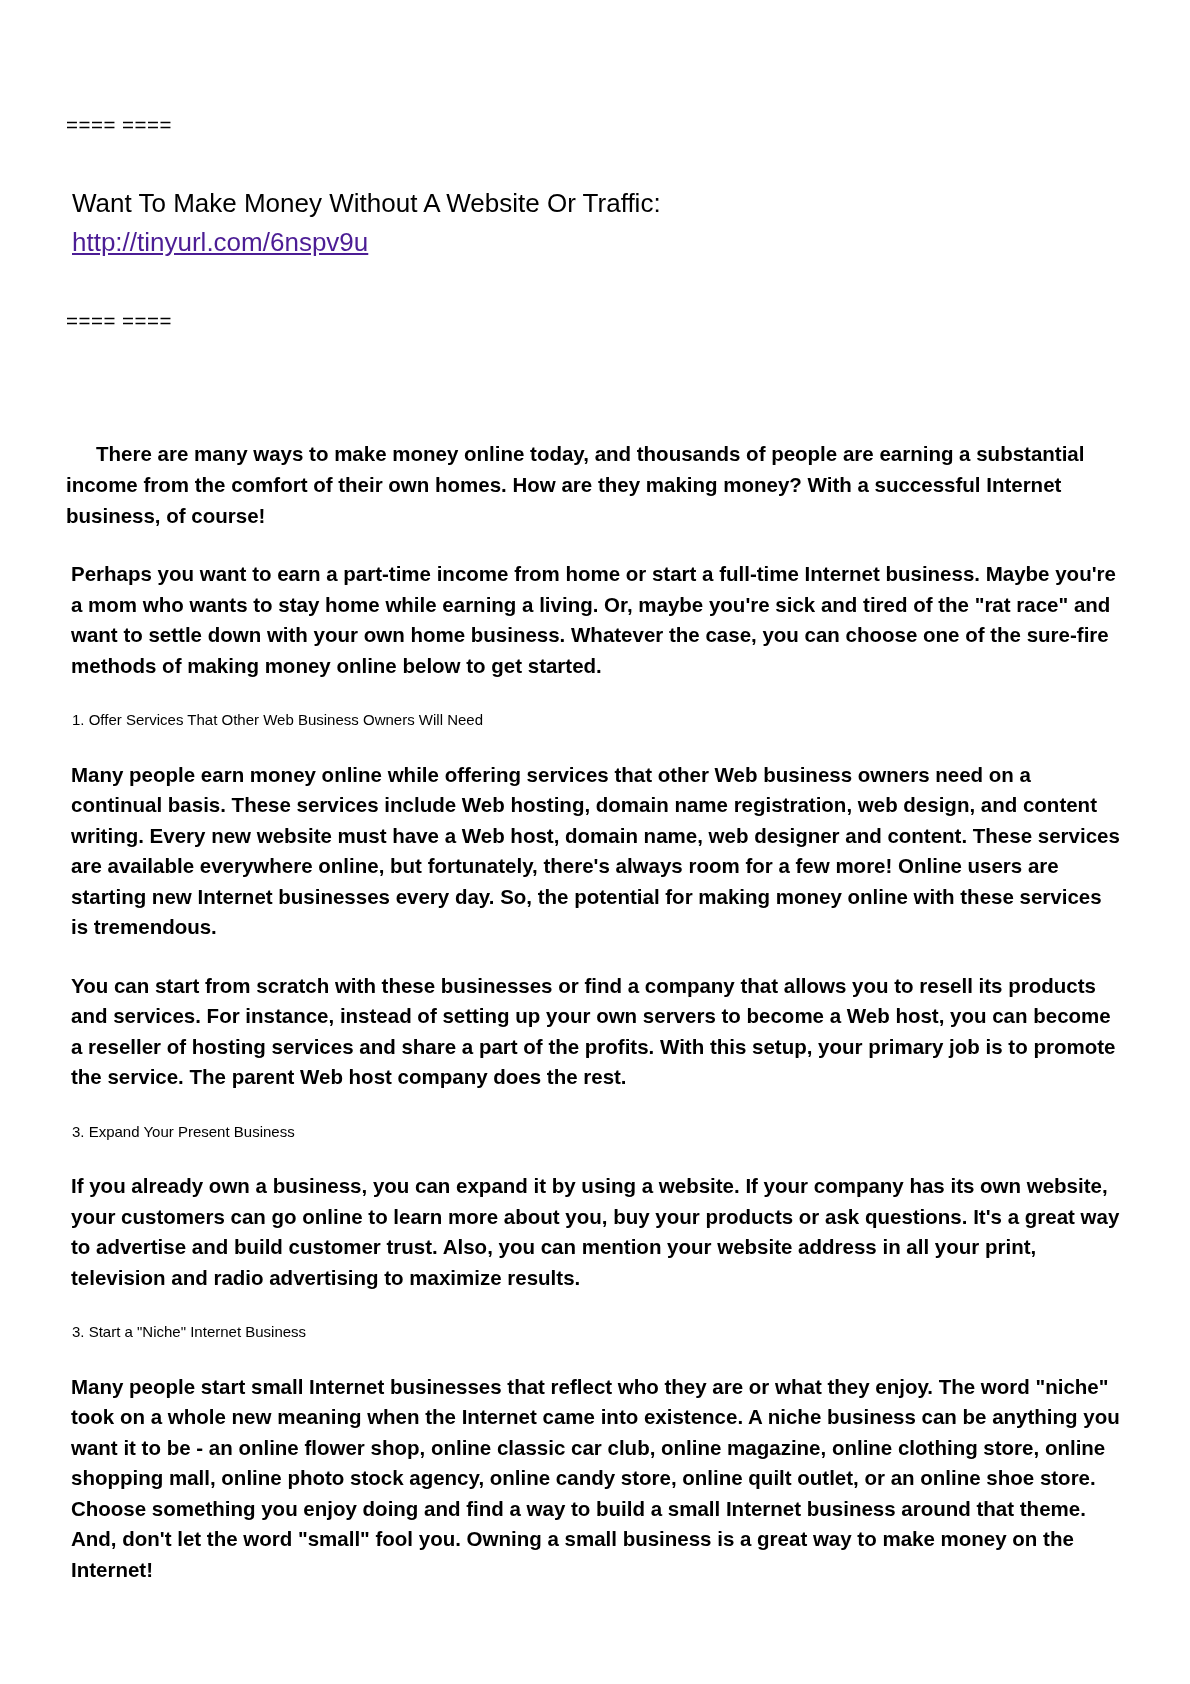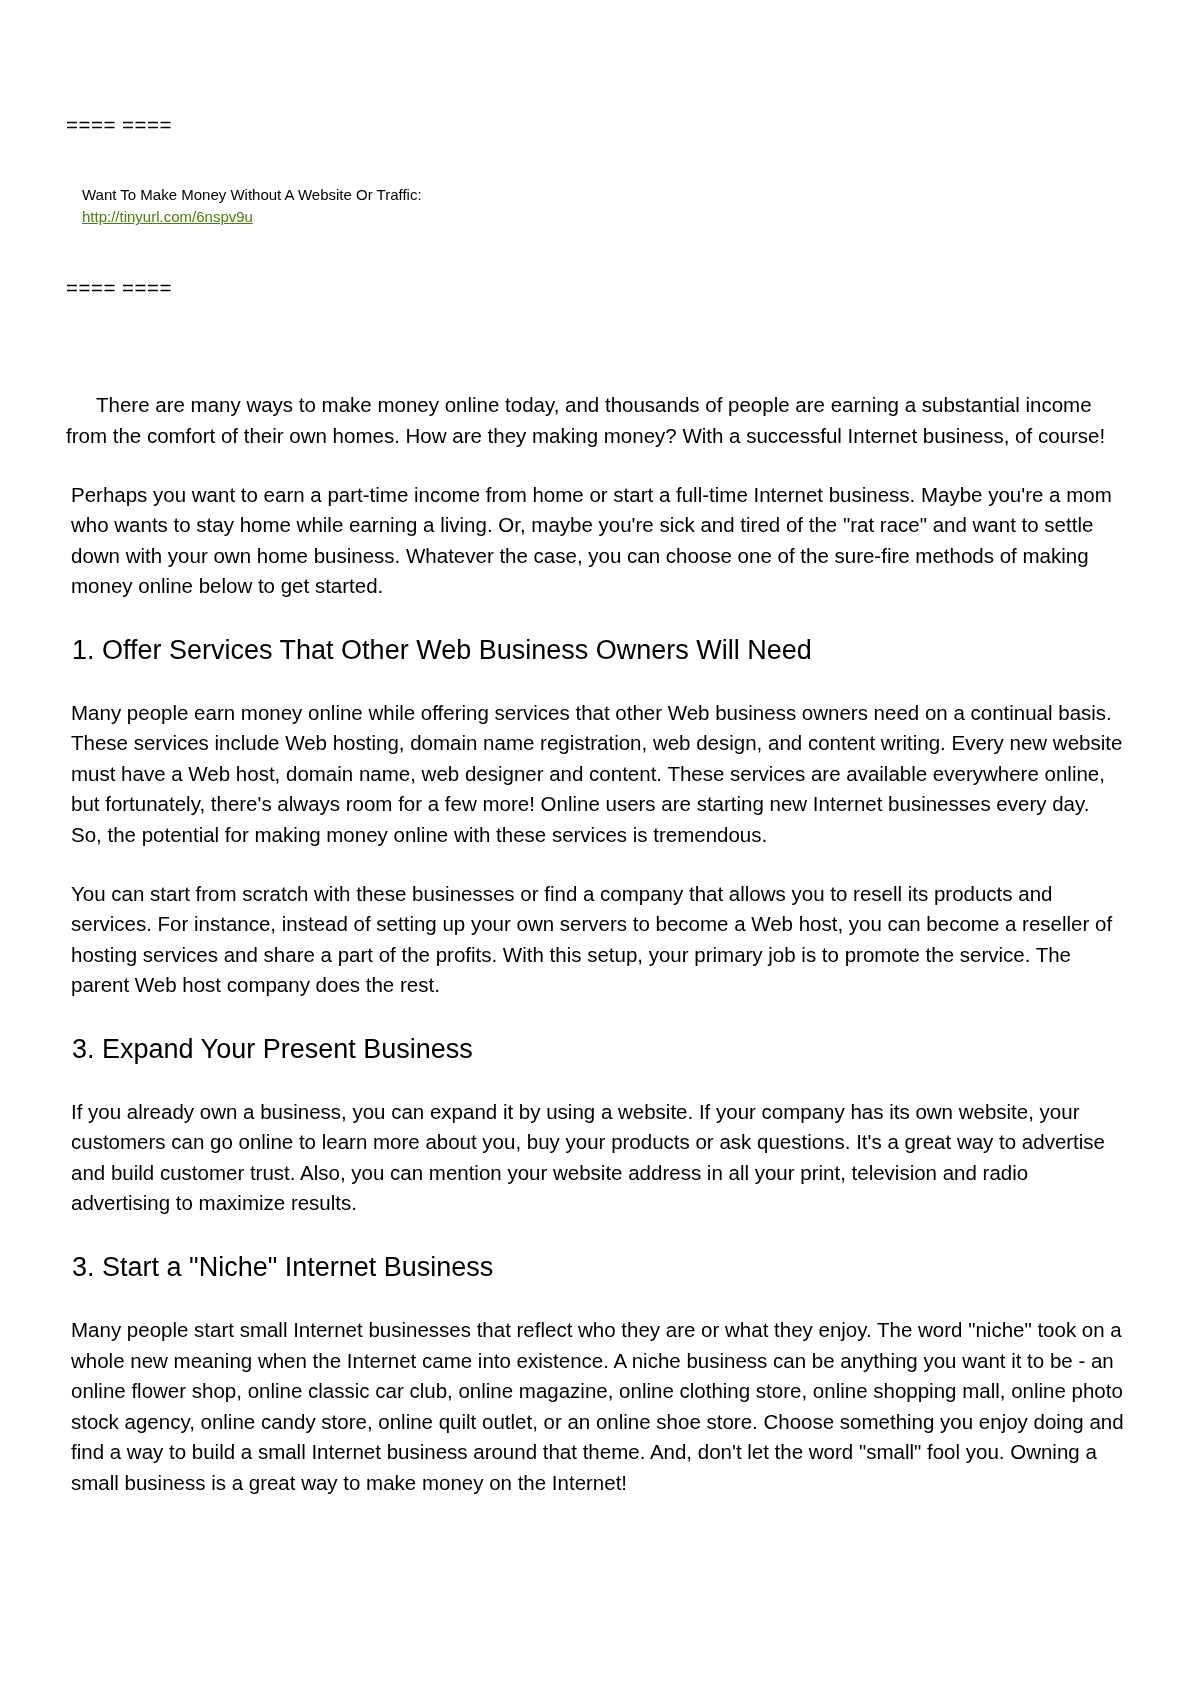--- a/index.html
+++ b/index.html
@@ -25,46 +25,47 @@
     line-height: 1.45;
     letter-spacing: 0.5px;
     margin: 0 0 44px 0;
     white-space: pre;
   }
   .sep.second {
     margin-top: 44px;
     margin-bottom: 46px;
   }
   .promo {
-    font-size: 15px;
+    font-size: 26px;
     line-height: 1.5;
-    margin: 16px;
+    margin: 6px;
   }
   .promo-line {
     display: block;
   }
   .link {
-    color: #4d7c0f;
+    color: #4c1d95;
     text-decoration: underline;
     cursor: pointer;
   }
   .spacer-lg {
     height: 42px;
   }
   p.body {
     font-size: 20.5px;
     line-height: 1.49;
-    margin: 0 0 28px 0;
+    margin: 16px 0 28px 0;
     text-align: left;
+    font-weight: bold;
   }
   p.body.first {
     text-indent: 30px;
   }
   p.heading {
-    font-size: 27px;
+    font-size: 15px;
     line-height: 1.49;
     margin: 0 0 28px 0;
     padding-left: 6px;
   }
   p.indent {
     padding-left: 5px;
   }
 </style>
 </head>
 <body>

